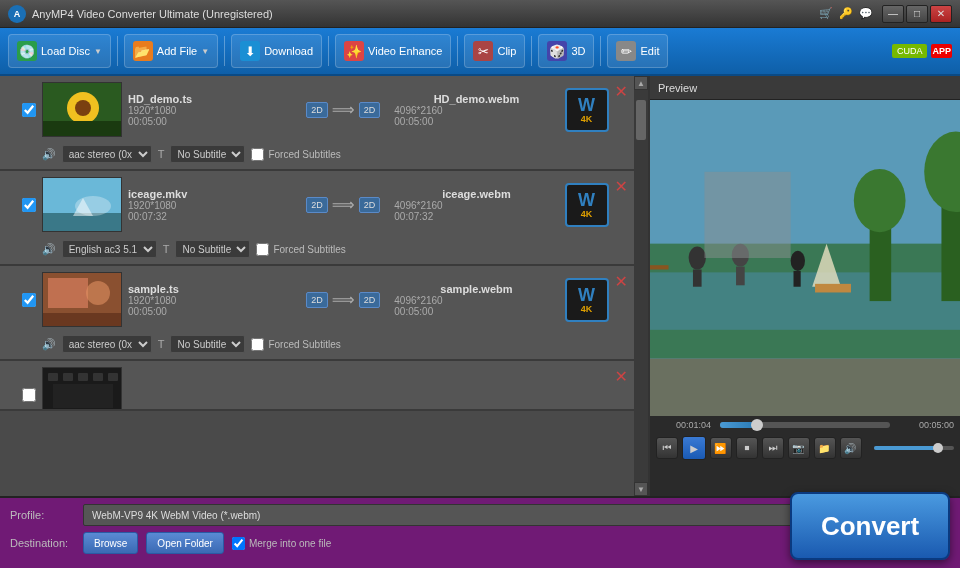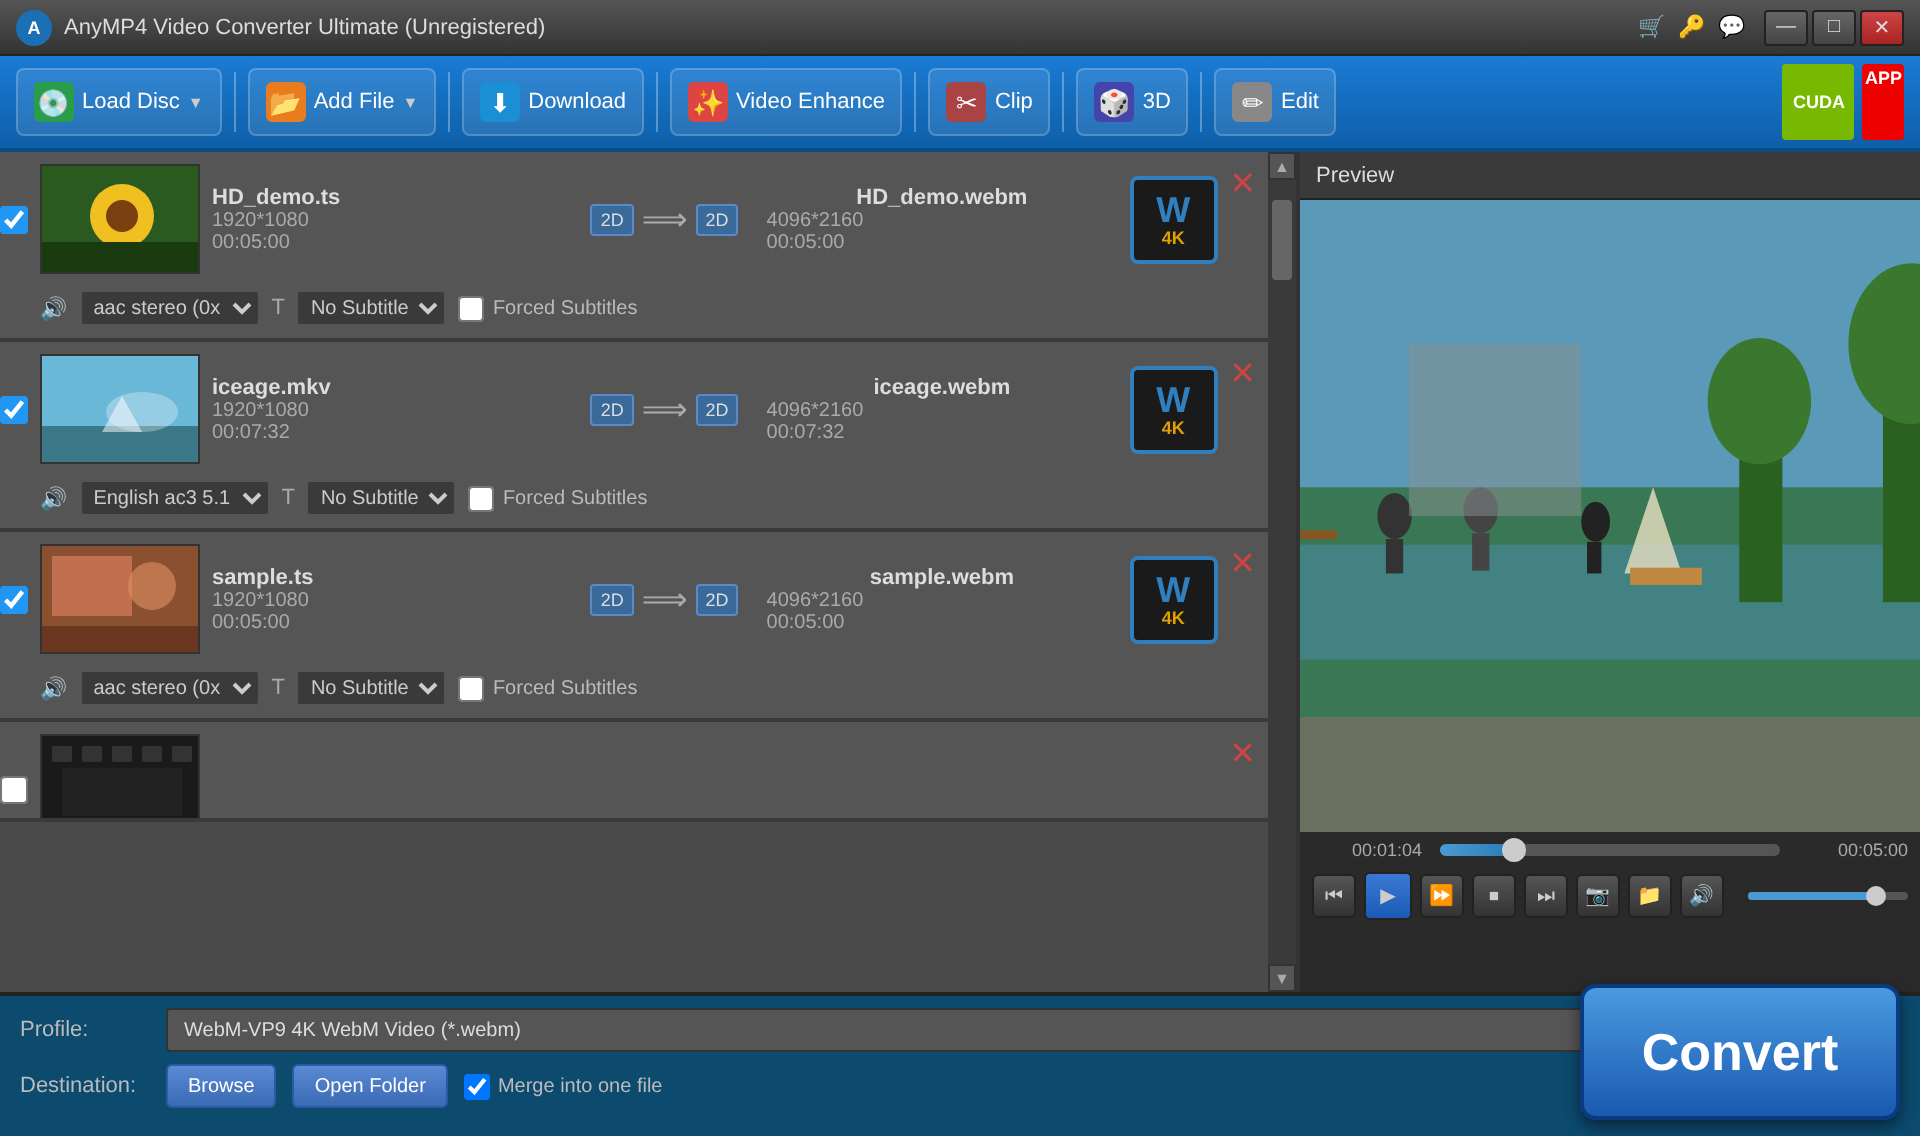--- a/index.html
+++ b/index.html
@@ -92,22 +92,22 @@
     }
     .toolbar-right {
       margin-left: auto;
       display: flex;
       gap: 4px;
     }
     .cuda-badge {
       background: #76b900;
       color: #fff;
       font-size: 9px;
-      font-weight: bold;
-      padding: 14px 5px;
+      font-weight: normal;
+      padding: 2px 5px;
       border-radius: 2px;
     }
     .amd-badge {
       background: #e00;
       color: #fff;
       font-size: 9px;
       font-weight: bold;
       padding: 2px 1px;
       border-radius: 2px;
     }
@@ -152,21 +152,21 @@
       border-radius: 2px;
       position: absolute;
       top: 10px;
     }
 
     .file-item {
       display: flex;
       align-items: stretch;
       background: #555;
       border-bottom: 2px solid #3a3a3a;
-      padding: 6px 6px 2px 0;
+      padding: 6px 6px 2px 22px;
       gap: 6px;
       flex-direction: column;
       margin-right: 14px;
     }
     .file-item-row {
       display: flex;
       align-items: center;
       gap: 6px;
     }
     .file-checkbox {
@@ -429,21 +429,21 @@
       font-weight: bold;
       cursor: pointer;
       box-shadow: 0 3px 8px rgba(0,0,0,0.5);
       display: flex;
       align-items: center;
       justify-content: center;
     }
 
     .bottom-section {
       height: 72px;
-      background: #0c4a6e;
+      background: #701a75;
       border-top: 2px solid #222;
       padding: 6px 10px;
       display: flex;
       flex-direction: column;
       gap: 6px;
       position: relative;
     }
 
     
     .sys-icon {

